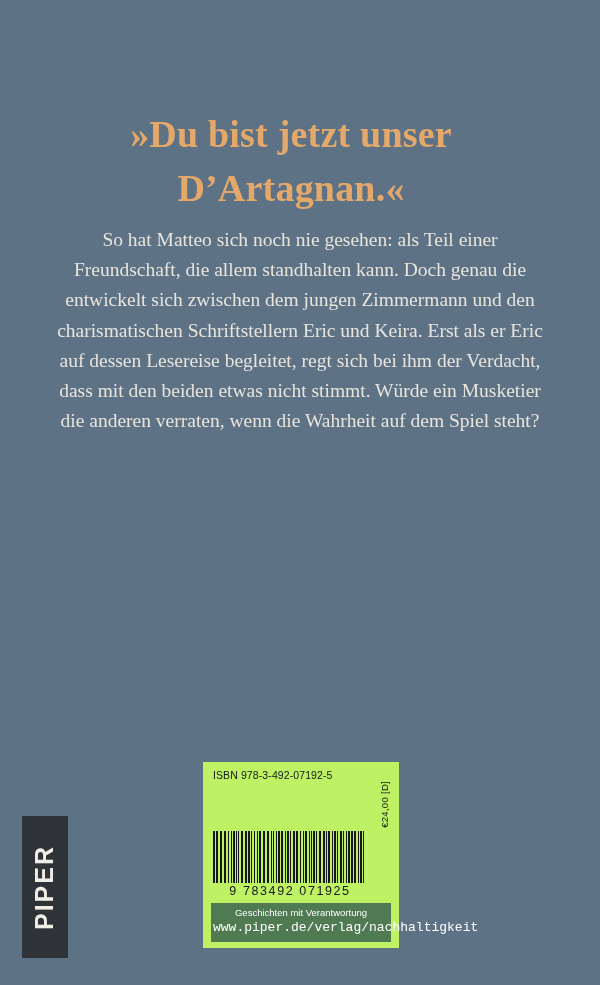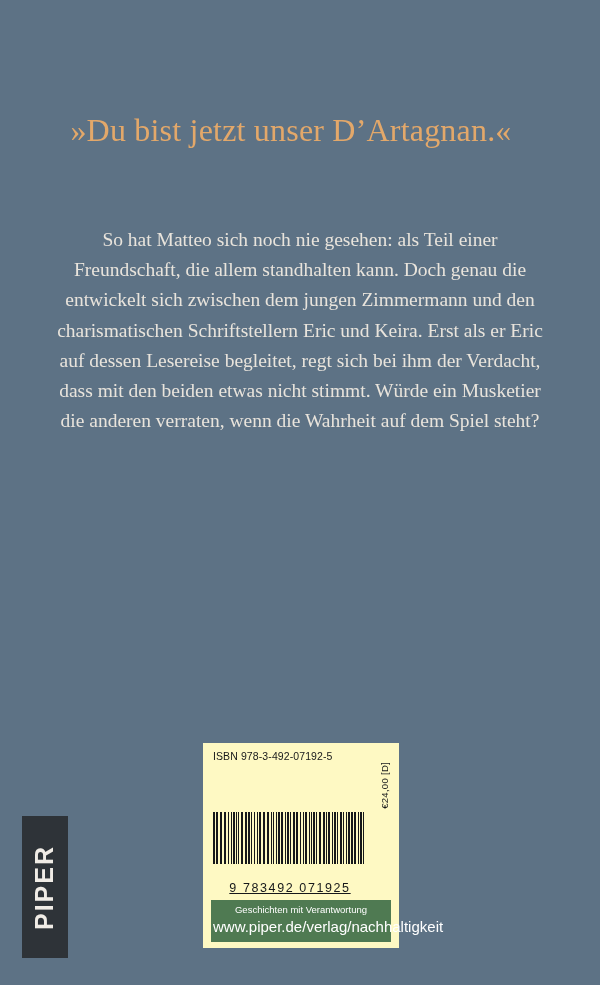--- a/index.html
+++ b/index.html
@@ -21,24 +21,24 @@
   }
 
   
   .headline {
     position: absolute;
     top: 108px;
     left: 0;
     right: 18px;
     text-align: center;
     color: #e3a86a;
-    font-size: 32px;
+    font-size: 38px;
     line-height: 1.42;
     font-family: "Liberation Serif", serif;
-    font-weight: 400;
+    font-weight: 700;
     padding: 0 60px;
     box-sizing: border-box;
     letter-spacing: 0.2px;
   }
 
   
   .blurb {
     position: absolute;
     top: 225px;
     left: 0;
@@ -94,21 +94,21 @@
     transform: rotate(-90deg);
     white-space: nowrap;
   }
 
   
   .barcode-block {
     position: absolute;
     left: 203px;
     bottom: 37px;
     width: 196px;
-    background: #fef9c3;
+    background: #bef264;
     padding: 7px 8px 6px 8px;
     box-sizing: border-box;
     font-family: "Liberation Sans", sans-serif;
   }
   .bc-top {
     display: flex;
     justify-content: space-between;
     align-items: flex-start;
   }
   .bc-isbn {
@@ -138,35 +138,35 @@
   .bc-bars i {
     display: block;
     background: #16181a;
     height: 100%;
   }
   .bc-digits {
     font-size: 12.5px;
     color: #16181a;
     letter-spacing: 1.6px;
     text-align: center;
-    margin-top: 17px;
+    margin-top: 1px;
     padding-right: 22px;
-    text-decoration: underline;
   }
   .bc-eco {
     margin-top: 5px;
     background: #4f7a52;
     color: #ffffff;
     text-align: center;
     font-size: 9.5px;
     line-height: 1.35;
     padding: 4px 2px 5px 2px;
   }
   .bc-eco .line2 {
-    font-size: 15px;
+    font-size: 13px;
+    font-family: Liberation Mono, monospace;
   }
 </style>
 </head>
 <body>
 
 <div class="page">
 
   <div class="headline">»Du bist jetzt unser D’Artagnan.«</div>
 
   <div class="blurb">

